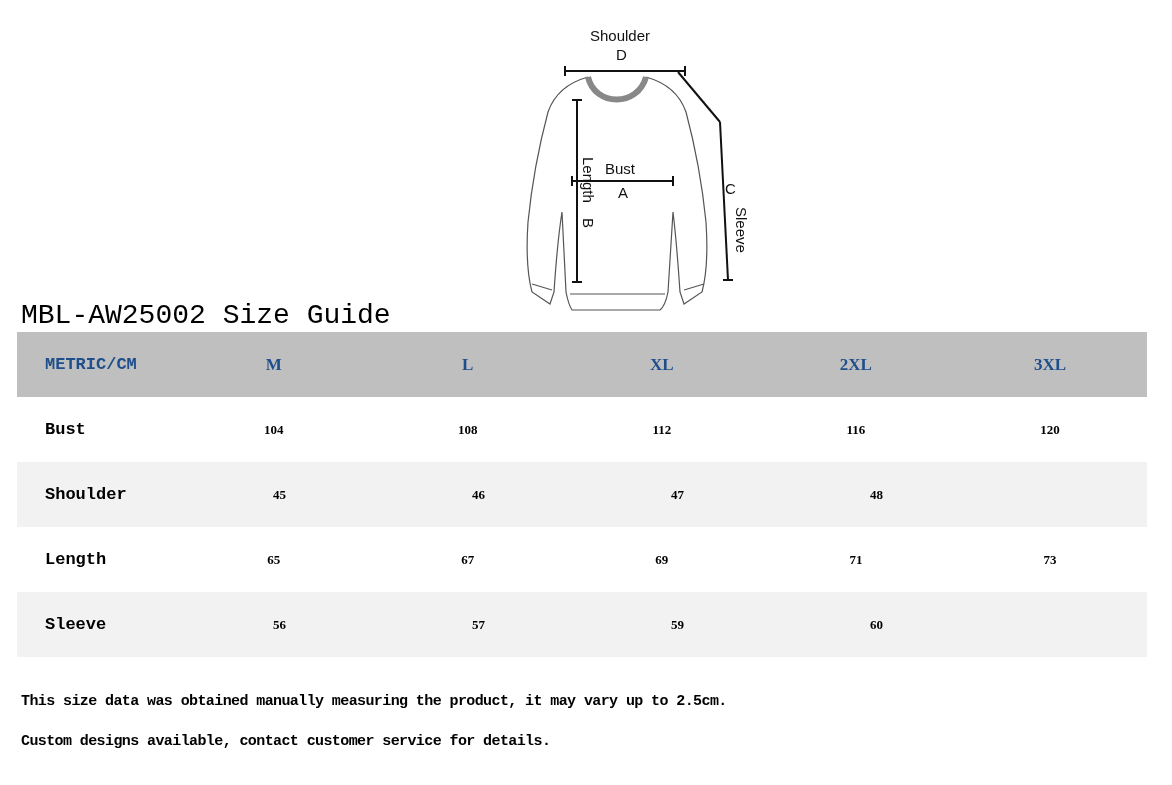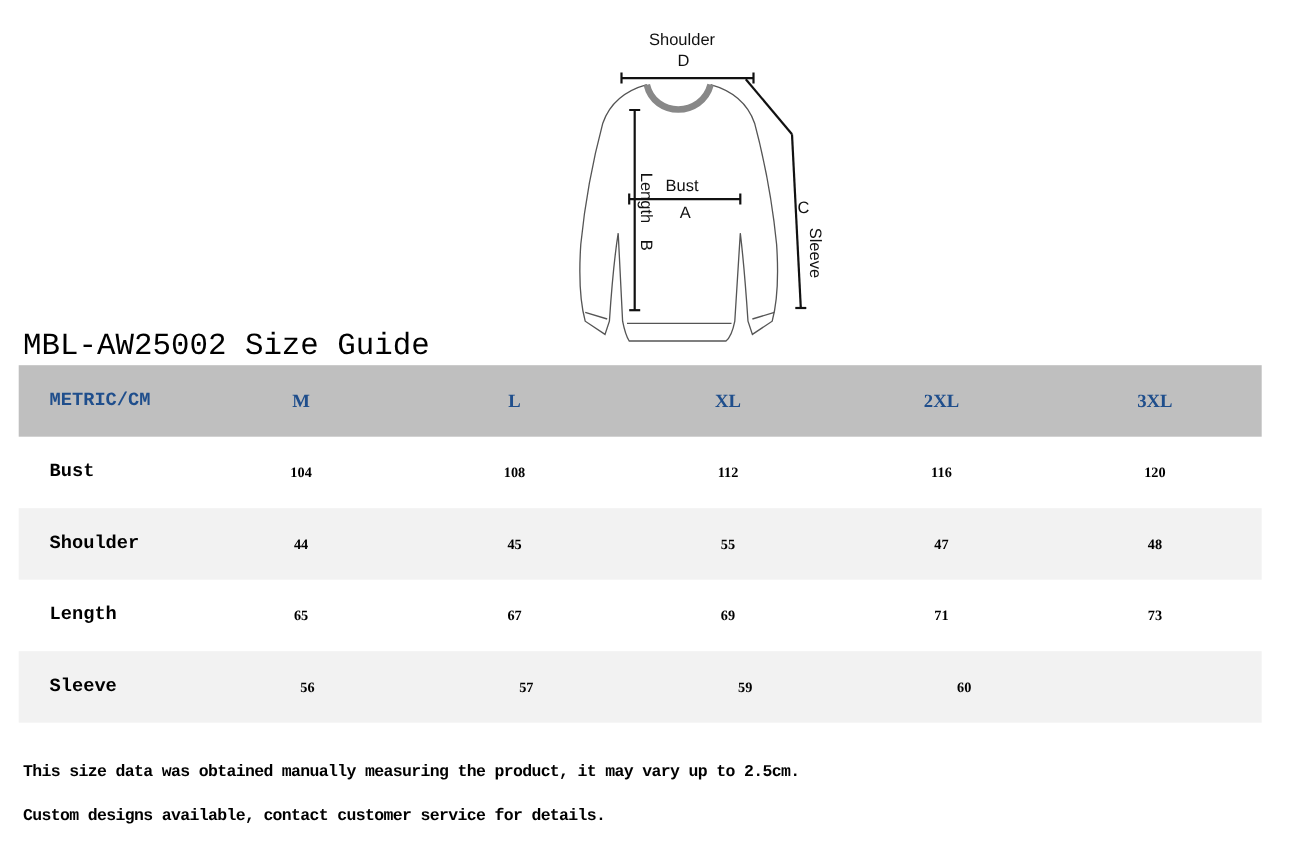--- a/index.html
+++ b/index.html
@@ -81,23 +81,22 @@
   <div class="row">
     <div class="cell label">Bust</div>
     <div class="cell val">104</div>
     <div class="cell val">108</div>
     <div class="cell val">112</div>
     <div class="cell val">116</div>
     <div class="cell val">120</div>
   </div>
   <div class="row alt">
     <div class="cell label">Shoulder</div>
-    <div class="cell val">44</div>
     <div class="cell val">45</div>
-    <div class="cell val">55</div>
+    <div class="cell val">46</div>
     <div class="cell val">47</div>
     <div class="cell val">48</div>
   </div>
   <div class="row">
     <div class="cell label">Length</div>
     <div class="cell val">65</div>
     <div class="cell val">67</div>
     <div class="cell val">69</div>
     <div class="cell val">71</div>
     <div class="cell val">73</div>

